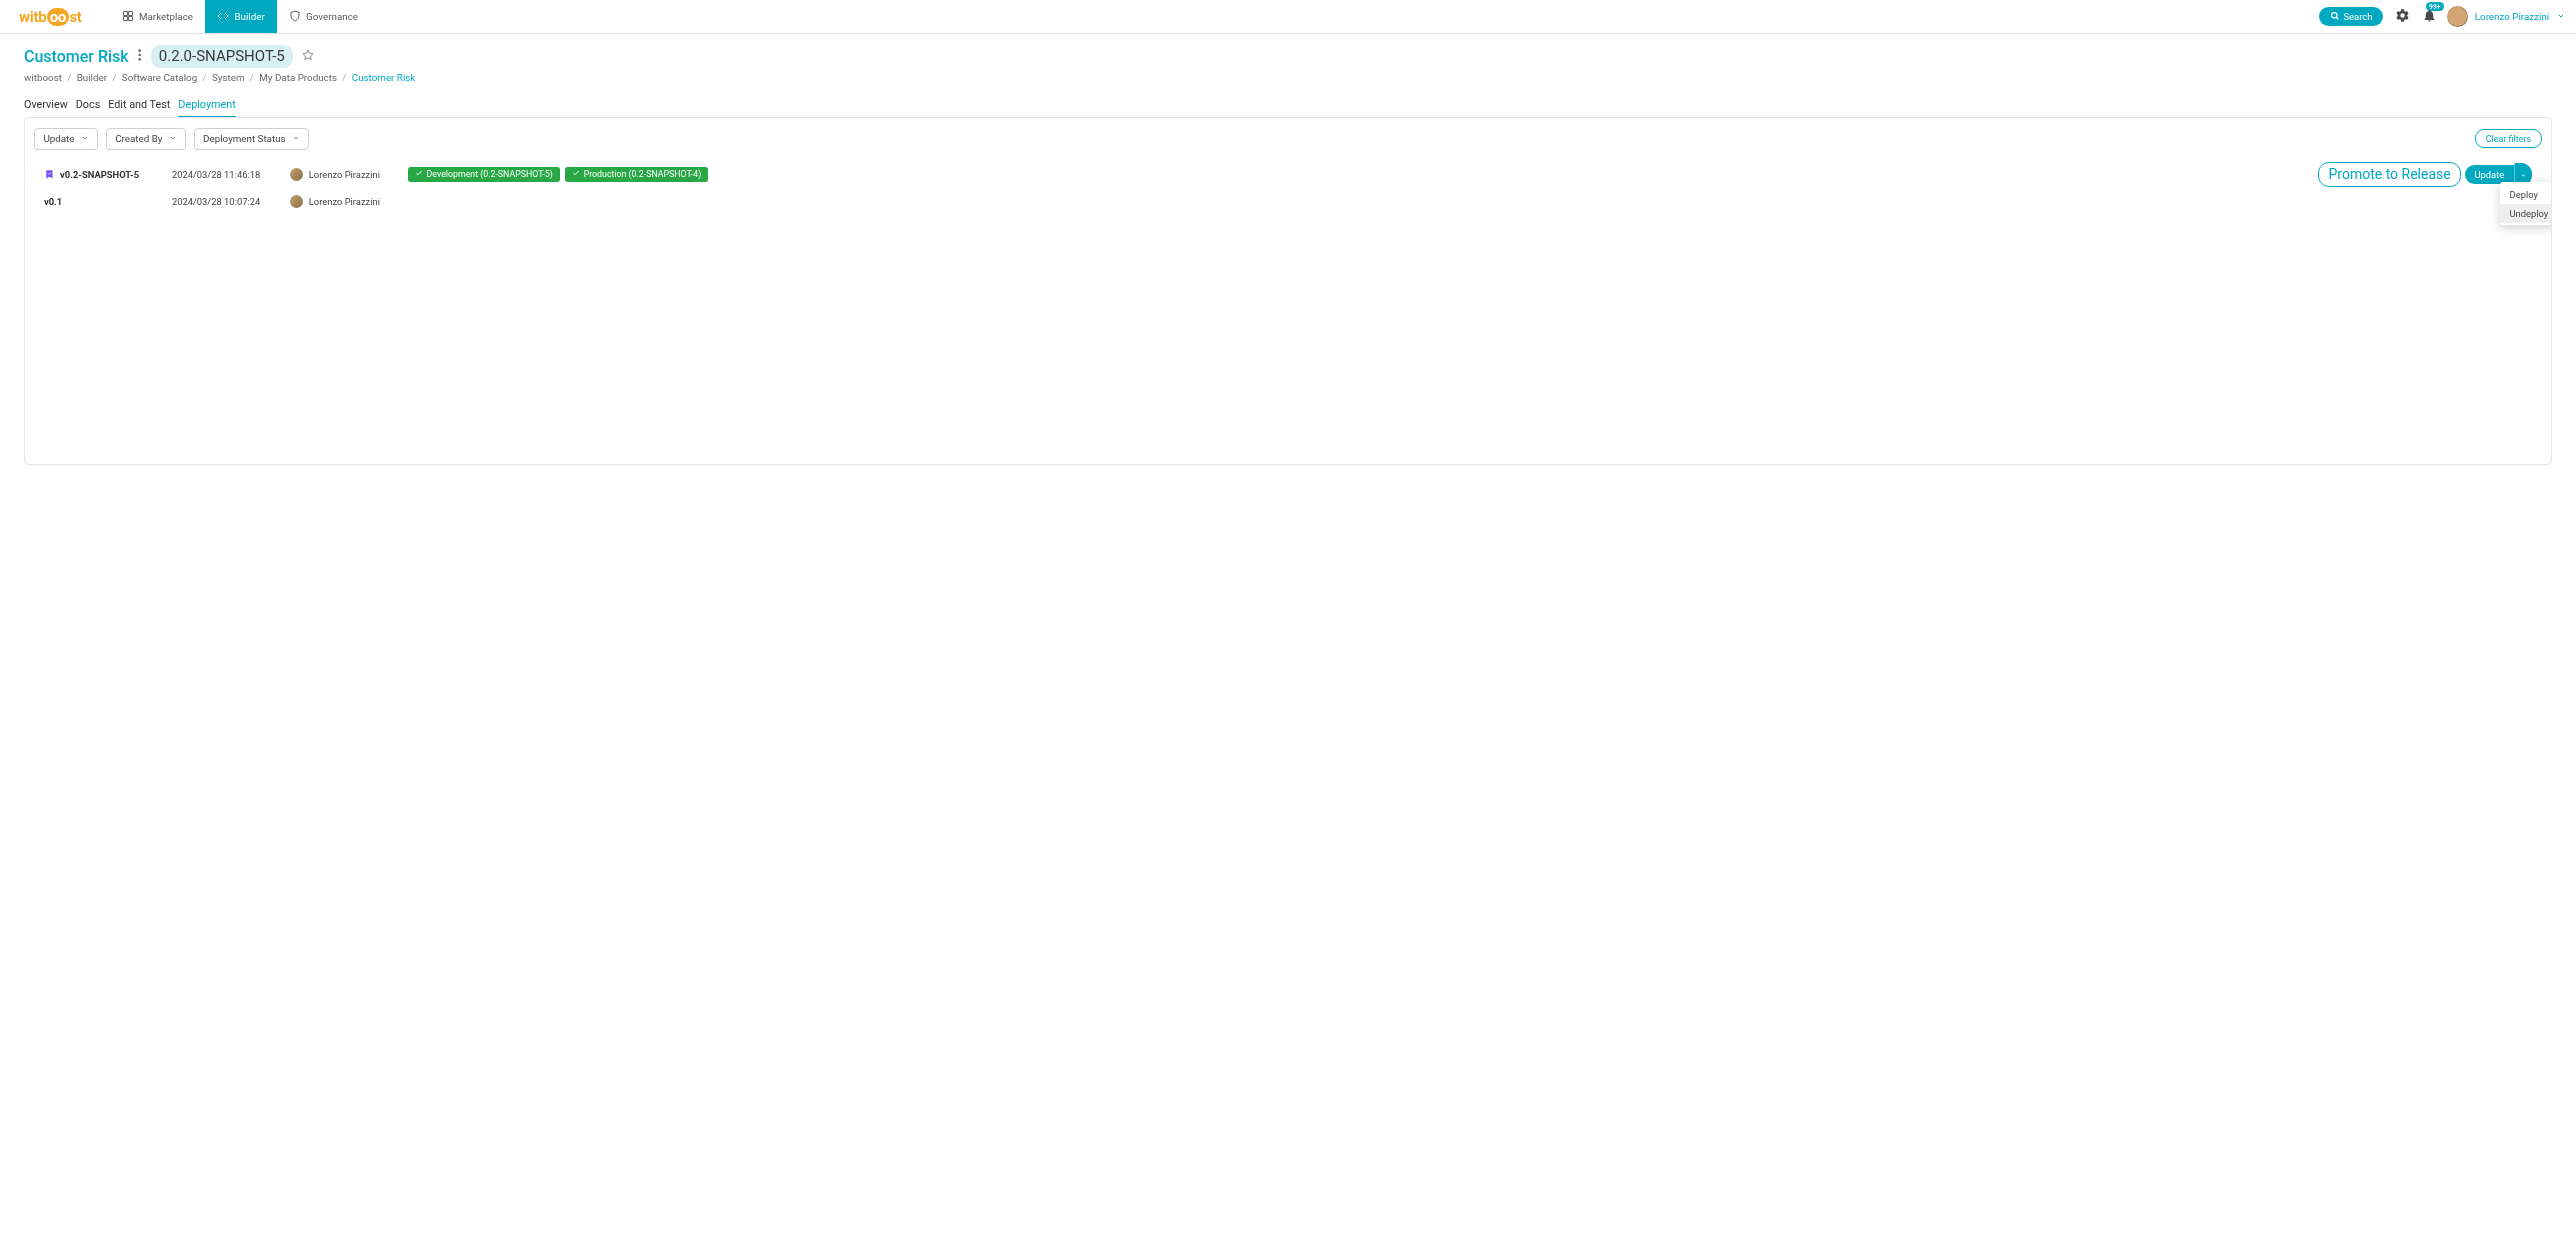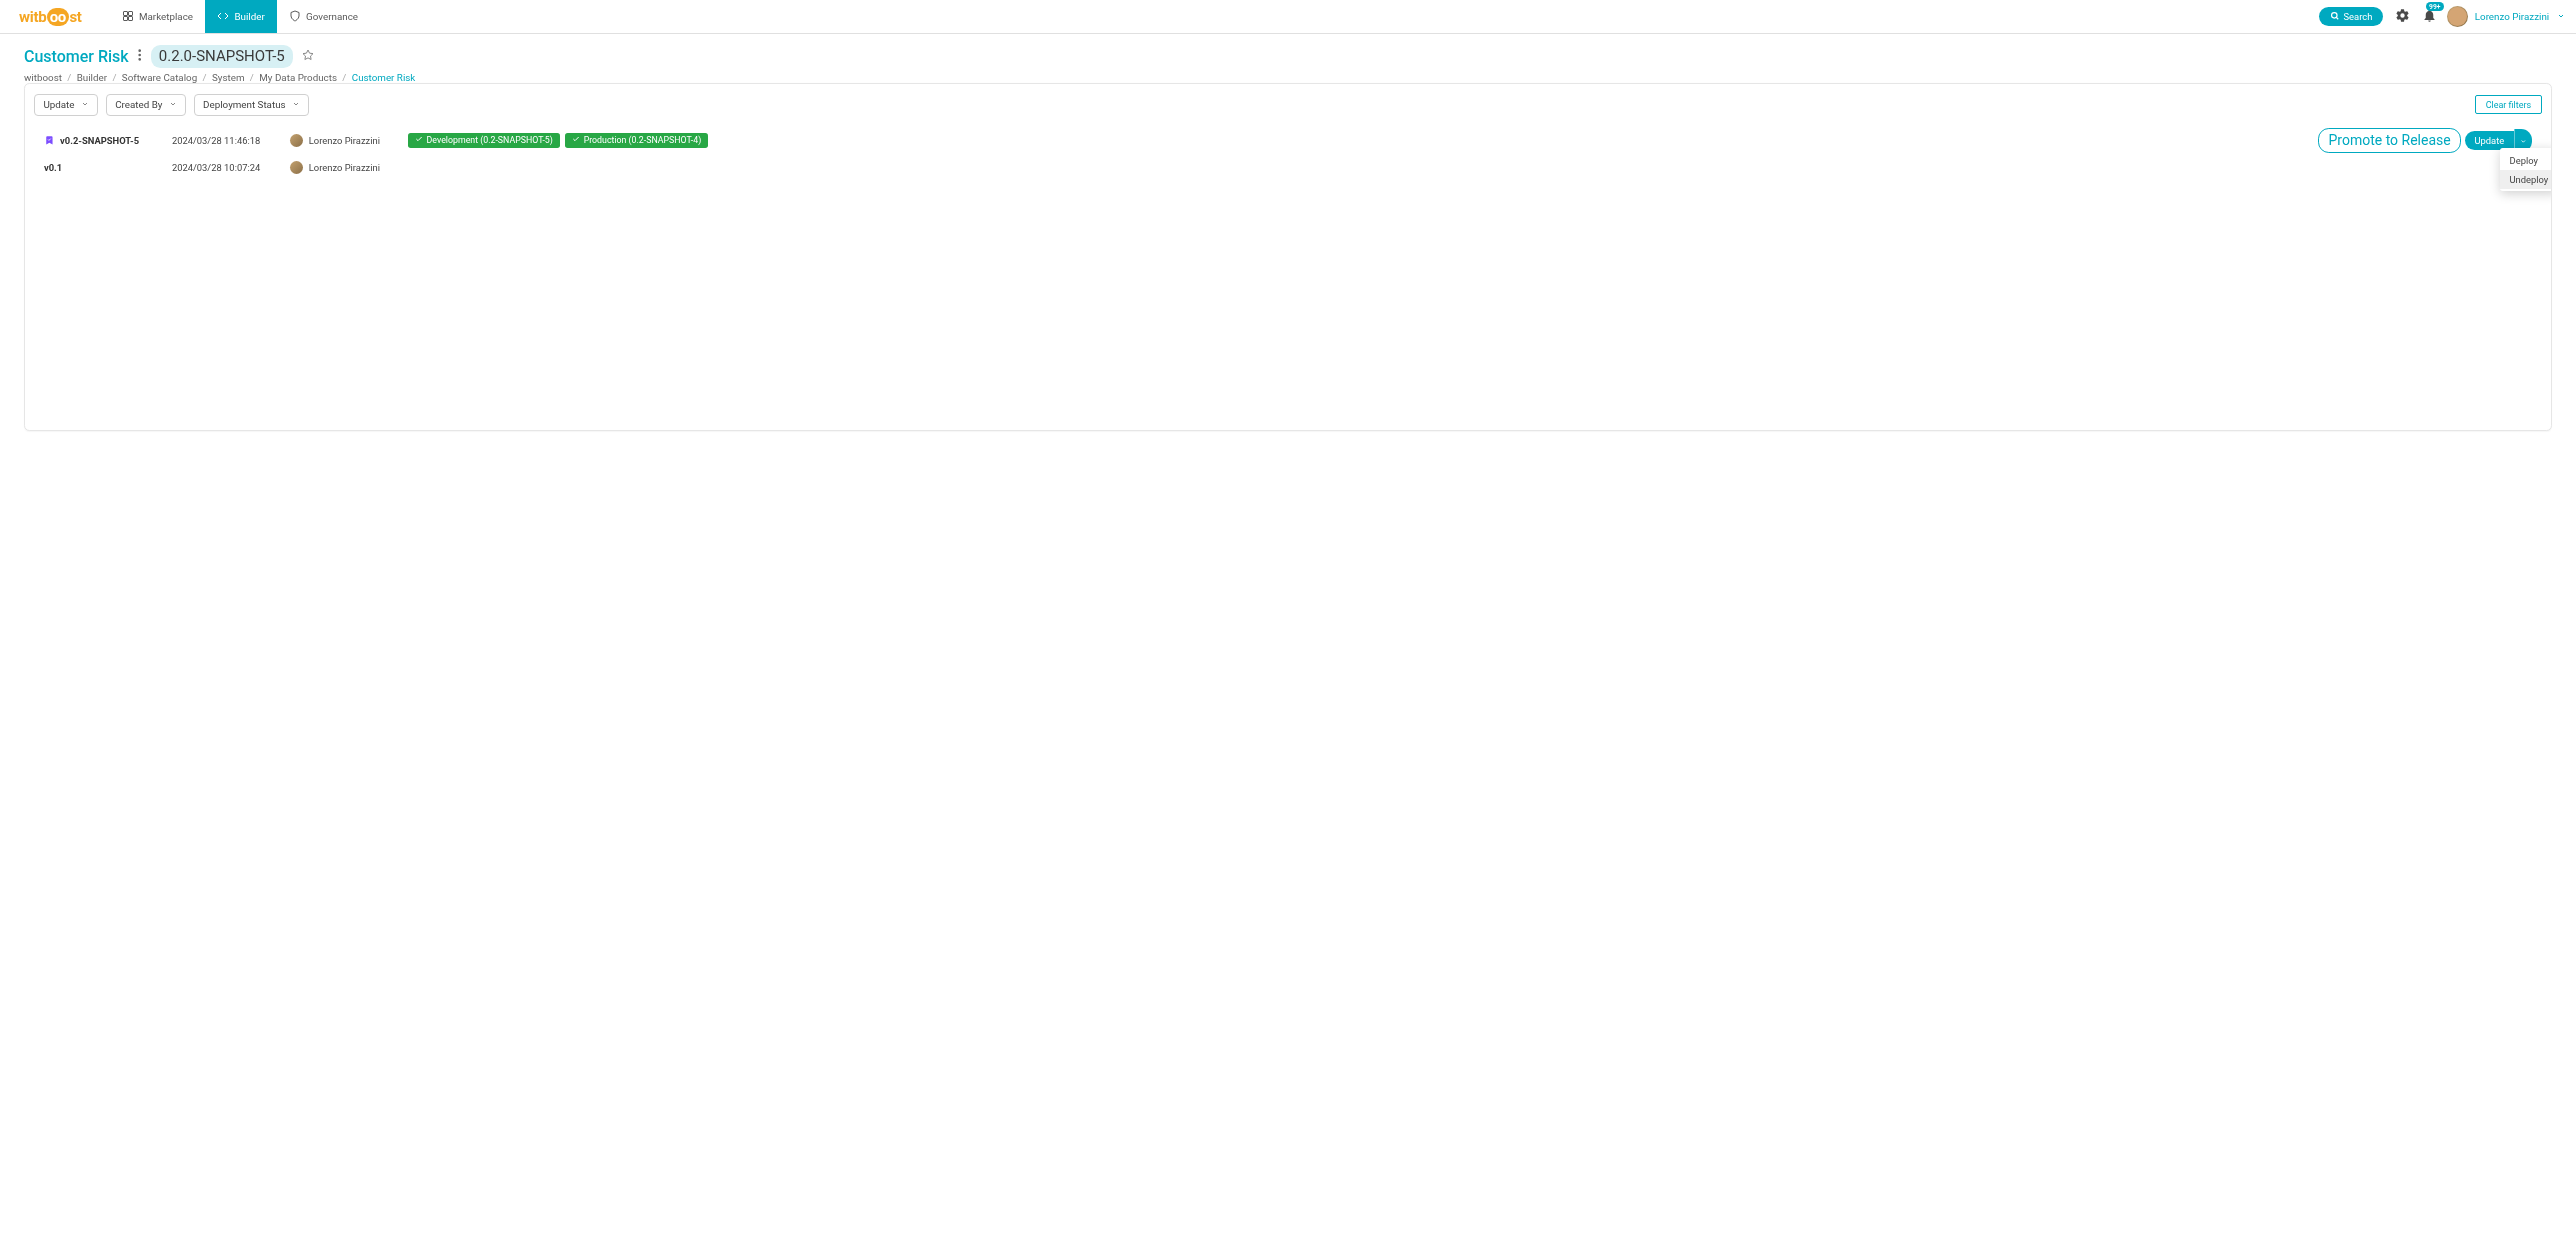--- a/index.html
+++ b/index.html
@@ -48,21 +48,21 @@
 .panel { border: 0.7px solid #e6e6e6; border-radius: 5.4px; overflow: hidden; background:#fff; box-shadow: 0 0.7px 1.3px rgba(0,0,0,0.04); }
 .panel-head { background: #d7f0f4; display: flex; align-items: center; justify-content: space-between; padding: 6.7px 9.4px 6.7px 9.4px; }
 .panel-title { color: #00a9c0; font-size: 10px; }
 .new-draft-btn { display: flex; align-items: center; gap: 4px; background: #d9d9d9; color: #7a7a7a; border: none; border-radius: 9.4px; padding: 3.4px 8px; font-size: 9px; cursor: default; }
 .new-draft-btn svg { width: 9.4px; height: 9.4px; }
 
 .filters-row { display: flex; align-items: center; padding: 9.4px 9.4px 4px 9.4px; gap: 8px; }
 .filter-btn { display: flex; align-items: center; gap: 6.7px; border: 0.7px solid #d0d0d0; background: #fff; color: #444; border-radius: 4px; padding: 4.7px 8px; font-size: 9.8px; cursor: pointer; }
 .filter-btn svg { width: 8px; height: 8px; color:#888; }
 .filters-spacer { flex: 1; }
-.clear-filters { border: 0.7px solid #00a9c0; color: #00a9c0; background: #fff; border-radius: 2px; padding: 3.4px 9.4px; font-size: 9px; cursor: pointer; }
+.clear-filters { border: 0.7px solid #00a9c0; color: #00a9c0; background: #fff; border-radius: 9px; padding: 3.4px 9.4px; font-size: 9px; cursor: pointer; }
 
 .table { padding: 4px 13.5px 9.4px 13.5px; position:relative; min-height: 310px;}
 .thead { display: grid; grid-template-columns: 128px 118px 118px 1fr 229px; gap: 0; padding: 6.7px 5.4px 8px 5.4px; color: #00a9c0; font-size: 8px; font-weight: 600; letter-spacing: 0.3px; }
 .trow { display: grid; grid-template-columns: 128px 118px 118px 1fr 229px; gap: 0; padding: 4px 5.4px; align-items: center; font-size: 9.4px; color: #444; }
 .release-cell { display: flex; align-items: center; gap: 5.4px; font-weight: 700; color: #333; }
 .release-cell.bold { font-weight:700; }
 .bookmark-icon { width:10.8px; height:10.8px; color:#7c4dff; display:flex; }
 .created-cell { display: flex; align-items: center; gap: 5.4px; }
 .mini-avatar { width: 13.5px; height: 13.5px; border-radius: 50%; background: linear-gradient(135deg, #c4a270 0%, #8b6f47 100%); }
 .status-cell { display: flex; gap: 5.4px; }
@@ -178,20 +178,26 @@
       <span class="sep">/</span>
     <a>Software Catalog</a>
       <span class="sep">/</span>
     <a>System</a>
       <span class="sep">/</span>
     <a>My Data Products</a>
       <span class="sep">/</span>
     <span class="current">Customer Risk</span>
   </div>
 
+  <div class="tabs">
+    <div class="tab">Overview</div>
+    <div class="tab">Docs</div>
+    <div class="tab">Edit and Test</div>
+    <div class="tab active">Deployment</div>
+  </div>
 </div>
 
 <div class="content-area">
   <div class="panel">
 
     <div class="filters-row">
       <button class="filter-btn">
         <span>Update</span>
         <span><svg viewBox="0 0 24 24" fill="none" stroke="currentColor" stroke-width="3">
               <polyline points="6 9 12 15 18 9"></polyline>

